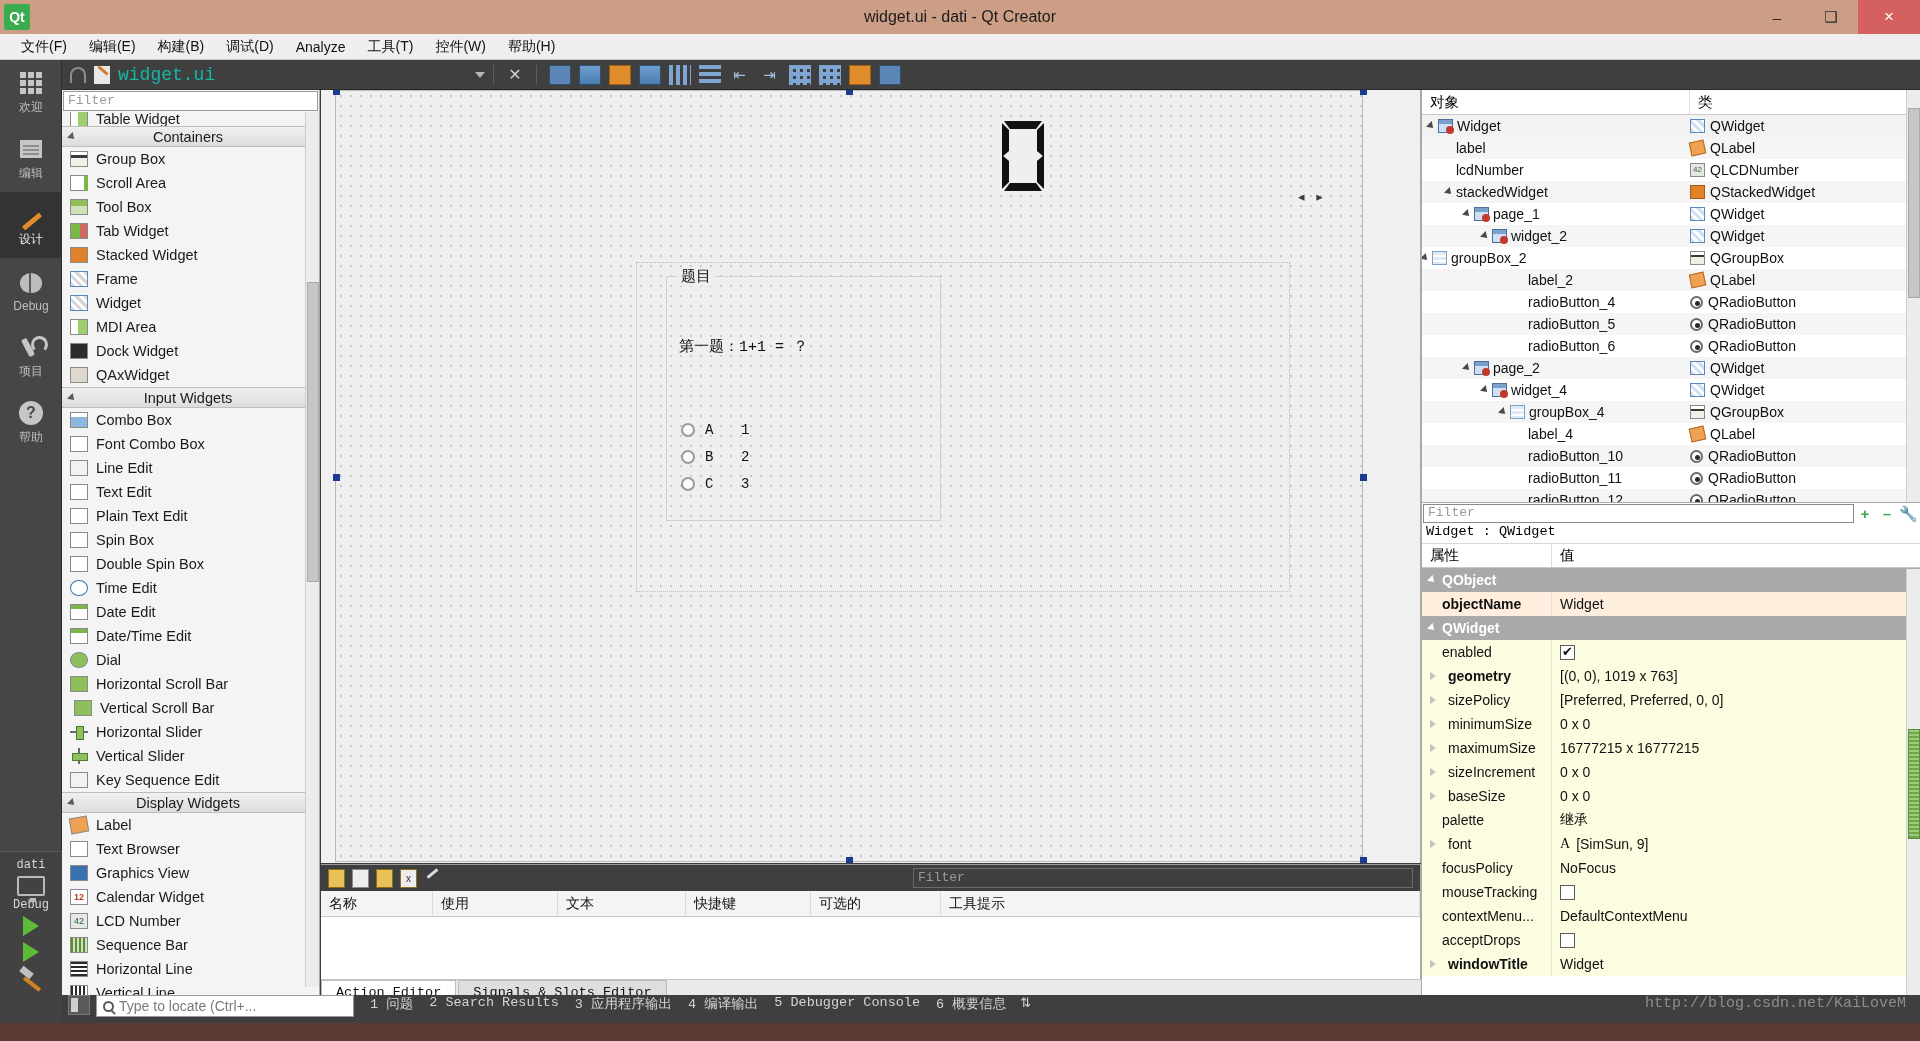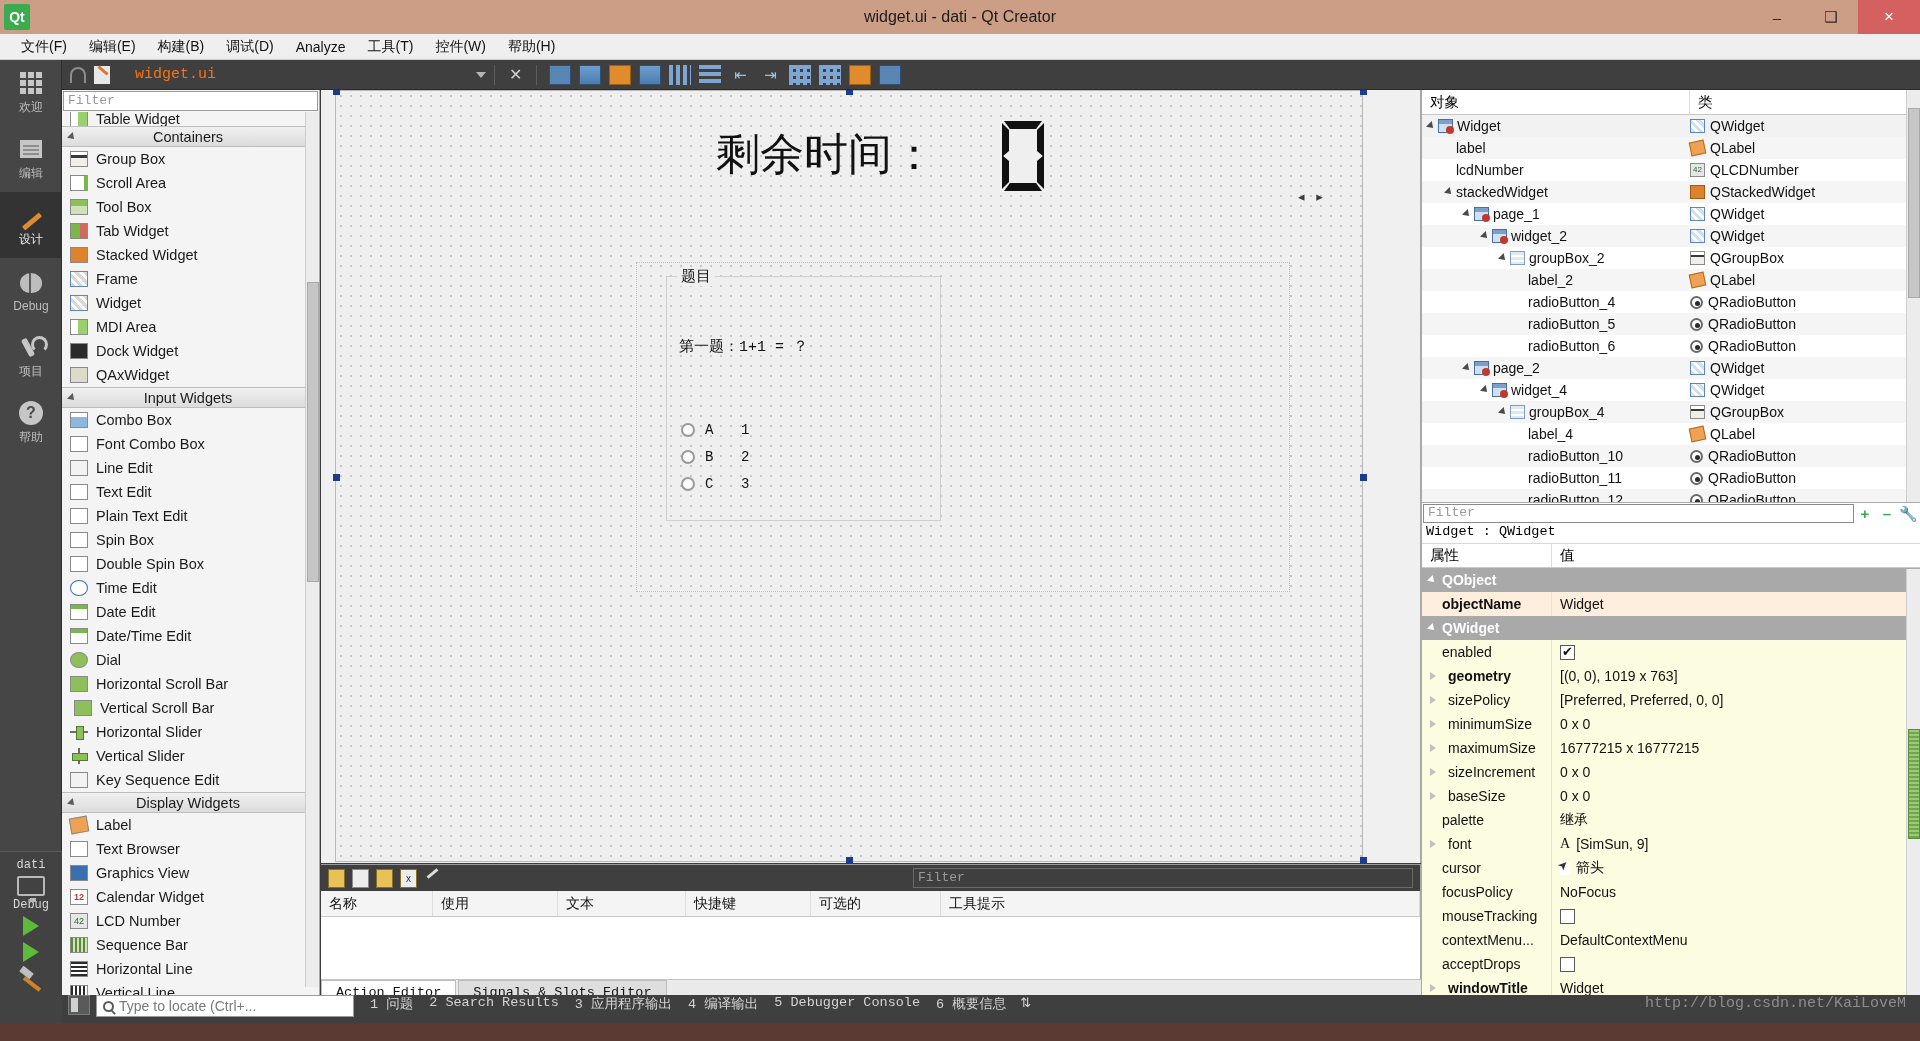--- a/index.html
+++ b/index.html
@@ -72,21 +72,21 @@
     background:#bfbfbf; transform:rotate(38deg); }
 
   
   .edtoolbar{ position:absolute; left:62px; top:60px; width:1858px; height:30px;
     background:#3f3f3f; display:flex; align-items:center; border-bottom:1px solid #2b2b2b; }
   .lockicon{ width:16px; height:16px; margin-left:8px; border:2px solid #8d8d8d;
     border-bottom:none; border-radius:8px 8px 0 0; position:relative; }
   .fileicon{ width:16px; height:18px; margin-left:8px; background:#e8e8e8; position:relative; }
   .fileicon::after{ content:""; position:absolute; left:3px; top:3px; width:12px; height:3px;
     background:#d87a2a; transform:rotate(40deg); }
-  .edfilename{ color:#f97316; font-size:15px; margin-left:25px;
+  .edfilename{ color:#14b8a6; font-size:18px; margin-left:8px;
     font-family:"Liberation Mono", monospace; }
   .caret-d{ width:0; height:0; border-left:5px solid transparent; border-right:5px solid transparent;
     border-top:6px solid #b6b6b6; margin-left:260px; }
   .tbsep{ width:1px; height:20px; background:#5d5d5d; margin:0 8px; }
   .xclose{ color:#cfcfcf; font-size:16px; padding:0 6px; }
   .tbicon{ width:22px; height:20px; margin:0 4px; position:relative; }
   .ti-blue{ background:#5a86b5; border:1px solid #2f4f72; }
   .ti-win{ background:linear-gradient(#6f9fd0,#4a7cae); border:1px solid #2f4f72; }
   .ti-orange{ background:#e08b2c; border:1px solid #a06014; }
   .ti-bars{ background:repeating-linear-gradient(90deg,#7fa6d3 0 4px,transparent 4px 7px); }
@@ -578,21 +578,20 @@
     <div class="formsurface">
 
       <span class="handle" style="left:-3px;  top:-3px;"></span>
       <span class="handle" style="left:510px; top:-3px;"></span>
       <span class="handle" style="left:1024px;top:-3px;"></span>
       <span class="handle" style="left:-3px;  top:383px;"></span>
       <span class="handle" style="left:1024px;top:383px;"></span>
       <span class="handle" style="left:510px; top:766px;"></span>
       <span class="handle" style="left:1024px;top:766px;"></span>
 
-      <div class="lbl-remaining">剩余时间：</div>
 
       <div class="lcd">
         <svg viewBox="0 0 54 76">
           <polygon points="8,4 46,4 40,12 14,12" fill="#111"></polygon>
           <polygon points="6,6 13,13 13,34 6,40" fill="#111"></polygon>
           <polygon points="48,6 41,13 41,34 48,40" fill="#111"></polygon>
           <polygon points="6,72 13,65 13,44 6,38" fill="#111"></polygon>
           <polygon points="48,72 41,65 41,44 48,38" fill="#111"></polygon>
           <polygon points="8,74 46,74 40,66 14,66" fill="#111"></polygon>
         </svg>
@@ -712,21 +711,21 @@
             <span class="tw"></span>
             <span class="ic ic-form"></span>
             <span>widget_2</span>
           </div>
           <div class="oi-class">
             <span class="ic ic-widget"></span>
             <span>QWidget</span>
           </div>
         </div>
         <div class="oi-row">
-          <div class="oi-name" style="padding-left: 78px;">
+          <div class="oi-name" style="">
             <span class="tw"></span>
             <span class="ic ic-gbox"></span>
             <span>groupBox_2</span>
           </div>
           <div class="oi-class">
             <span class="ic ic-group"></span>
             <span>QGroupBox</span>
           </div>
         </div>
         <div class="oi-row alt">
@@ -951,30 +950,20 @@
           </div>
         </div>
         <div class="pe-row y">
           <div class="pe-k">
             <span class="tw2"></span>
             <span>font</span>
           </div>
           <div class="pe-v">
             <span style="font-family: &quot;Liberation Serif&quot;, serif;">A</span>
             <span>[SimSun, 9]</span>
-          </div>
-        </div>
-        <div class="pe-row y">
-          <div class="pe-k">
-            <span style="width: 6px; flex: 0 0 6px;"></span>
-            <span>cursor</span>
-          </div>
-          <div class="pe-v">
-            <span class="cursor-ar"></span>
-            <span>箭头</span>
           </div>
         </div>
         <div class="pe-row y">
           <div class="pe-k">
             <span style="width: 6px; flex: 0 0 6px;"></span>
             <span>focusPolicy</span>
           </div>
           <div class="pe-v">
             <span>NoFocus</span>
           </div>

